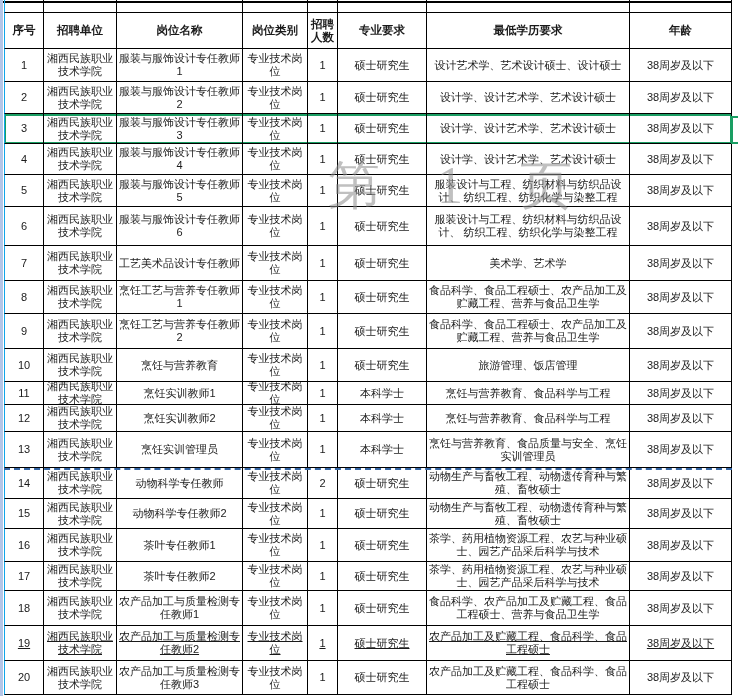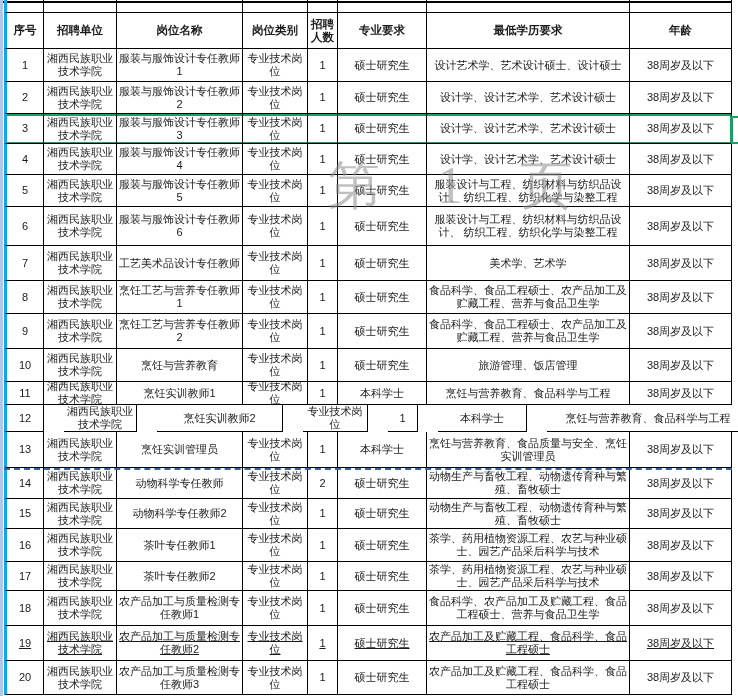--- a/index.html
+++ b/index.html
@@ -15,21 +15,21 @@
   .top-rule{position:absolute;left:3px;top:1px;width:729px;height:0;border-top:2px solid #000;}
   
   .sheet{position:absolute;left:4px;top:0;width:728px;}
   .trow{display:grid;grid-template-columns:40px 73px 126px 65px 30px 89px 203px 102px;}
   .cell{
     border-right:1px solid #000;border-bottom:1px solid #000;
     display:flex;align-items:center;justify-content:center;text-align:center;
     font-size:11px;line-height:13px;padding:0 2px;box-sizing:border-box;
     overflow:hidden;word-break:break-all;background:transparent;
   }
-  .trow .cell:first-child{border-left:3px solid #0ea5e9;}
+  .trow .cell:first-child{border-left:1px solid #0ea5e9;}
   .trow.partial{height:12px;}
   .trow.partial .cell{border-bottom:none;}
   .trow.head{height:37px;}
   .trow.head .cell{border-top:1px solid #000;font-weight:bold;font-size:11.5px;}
   .trow.selected{box-shadow:inset 0 0 0 2px #1a9e63;position:relative;z-index:3;}
   
   .page-break{position:absolute;left:4px;top:468px;width:728px;height:0;
     border-top:2px dashed #3465a4;z-index:4;}
   
   .watermark{
@@ -174,21 +174,21 @@
       <div class="trow" style="height: 23px;">
         <div class="cell">11</div>
         <div class="cell">湘西民族职业技术学院</div>
         <div class="cell">烹饪实训教师1</div>
         <div class="cell">专业技术岗位</div>
         <div class="cell">1</div>
         <div class="cell">本科学士</div>
         <div class="cell">烹饪与营养教育、食品科学与工程</div>
         <div class="cell">38周岁及以下</div>
       </div>
-      <div class="trow" style="height: 27px; gap: 20px;">
+      <div class="trow" style="height: 27px;">
         <div class="cell">12</div>
         <div class="cell">湘西民族职业技术学院</div>
         <div class="cell">烹饪实训教师2</div>
         <div class="cell">专业技术岗位</div>
         <div class="cell">1</div>
         <div class="cell">本科学士</div>
         <div class="cell">烹饪与营养教育、食品科学与工程</div>
         <div class="cell">38周岁及以下</div>
       </div>
       <div class="trow" style="height: 36px;">

